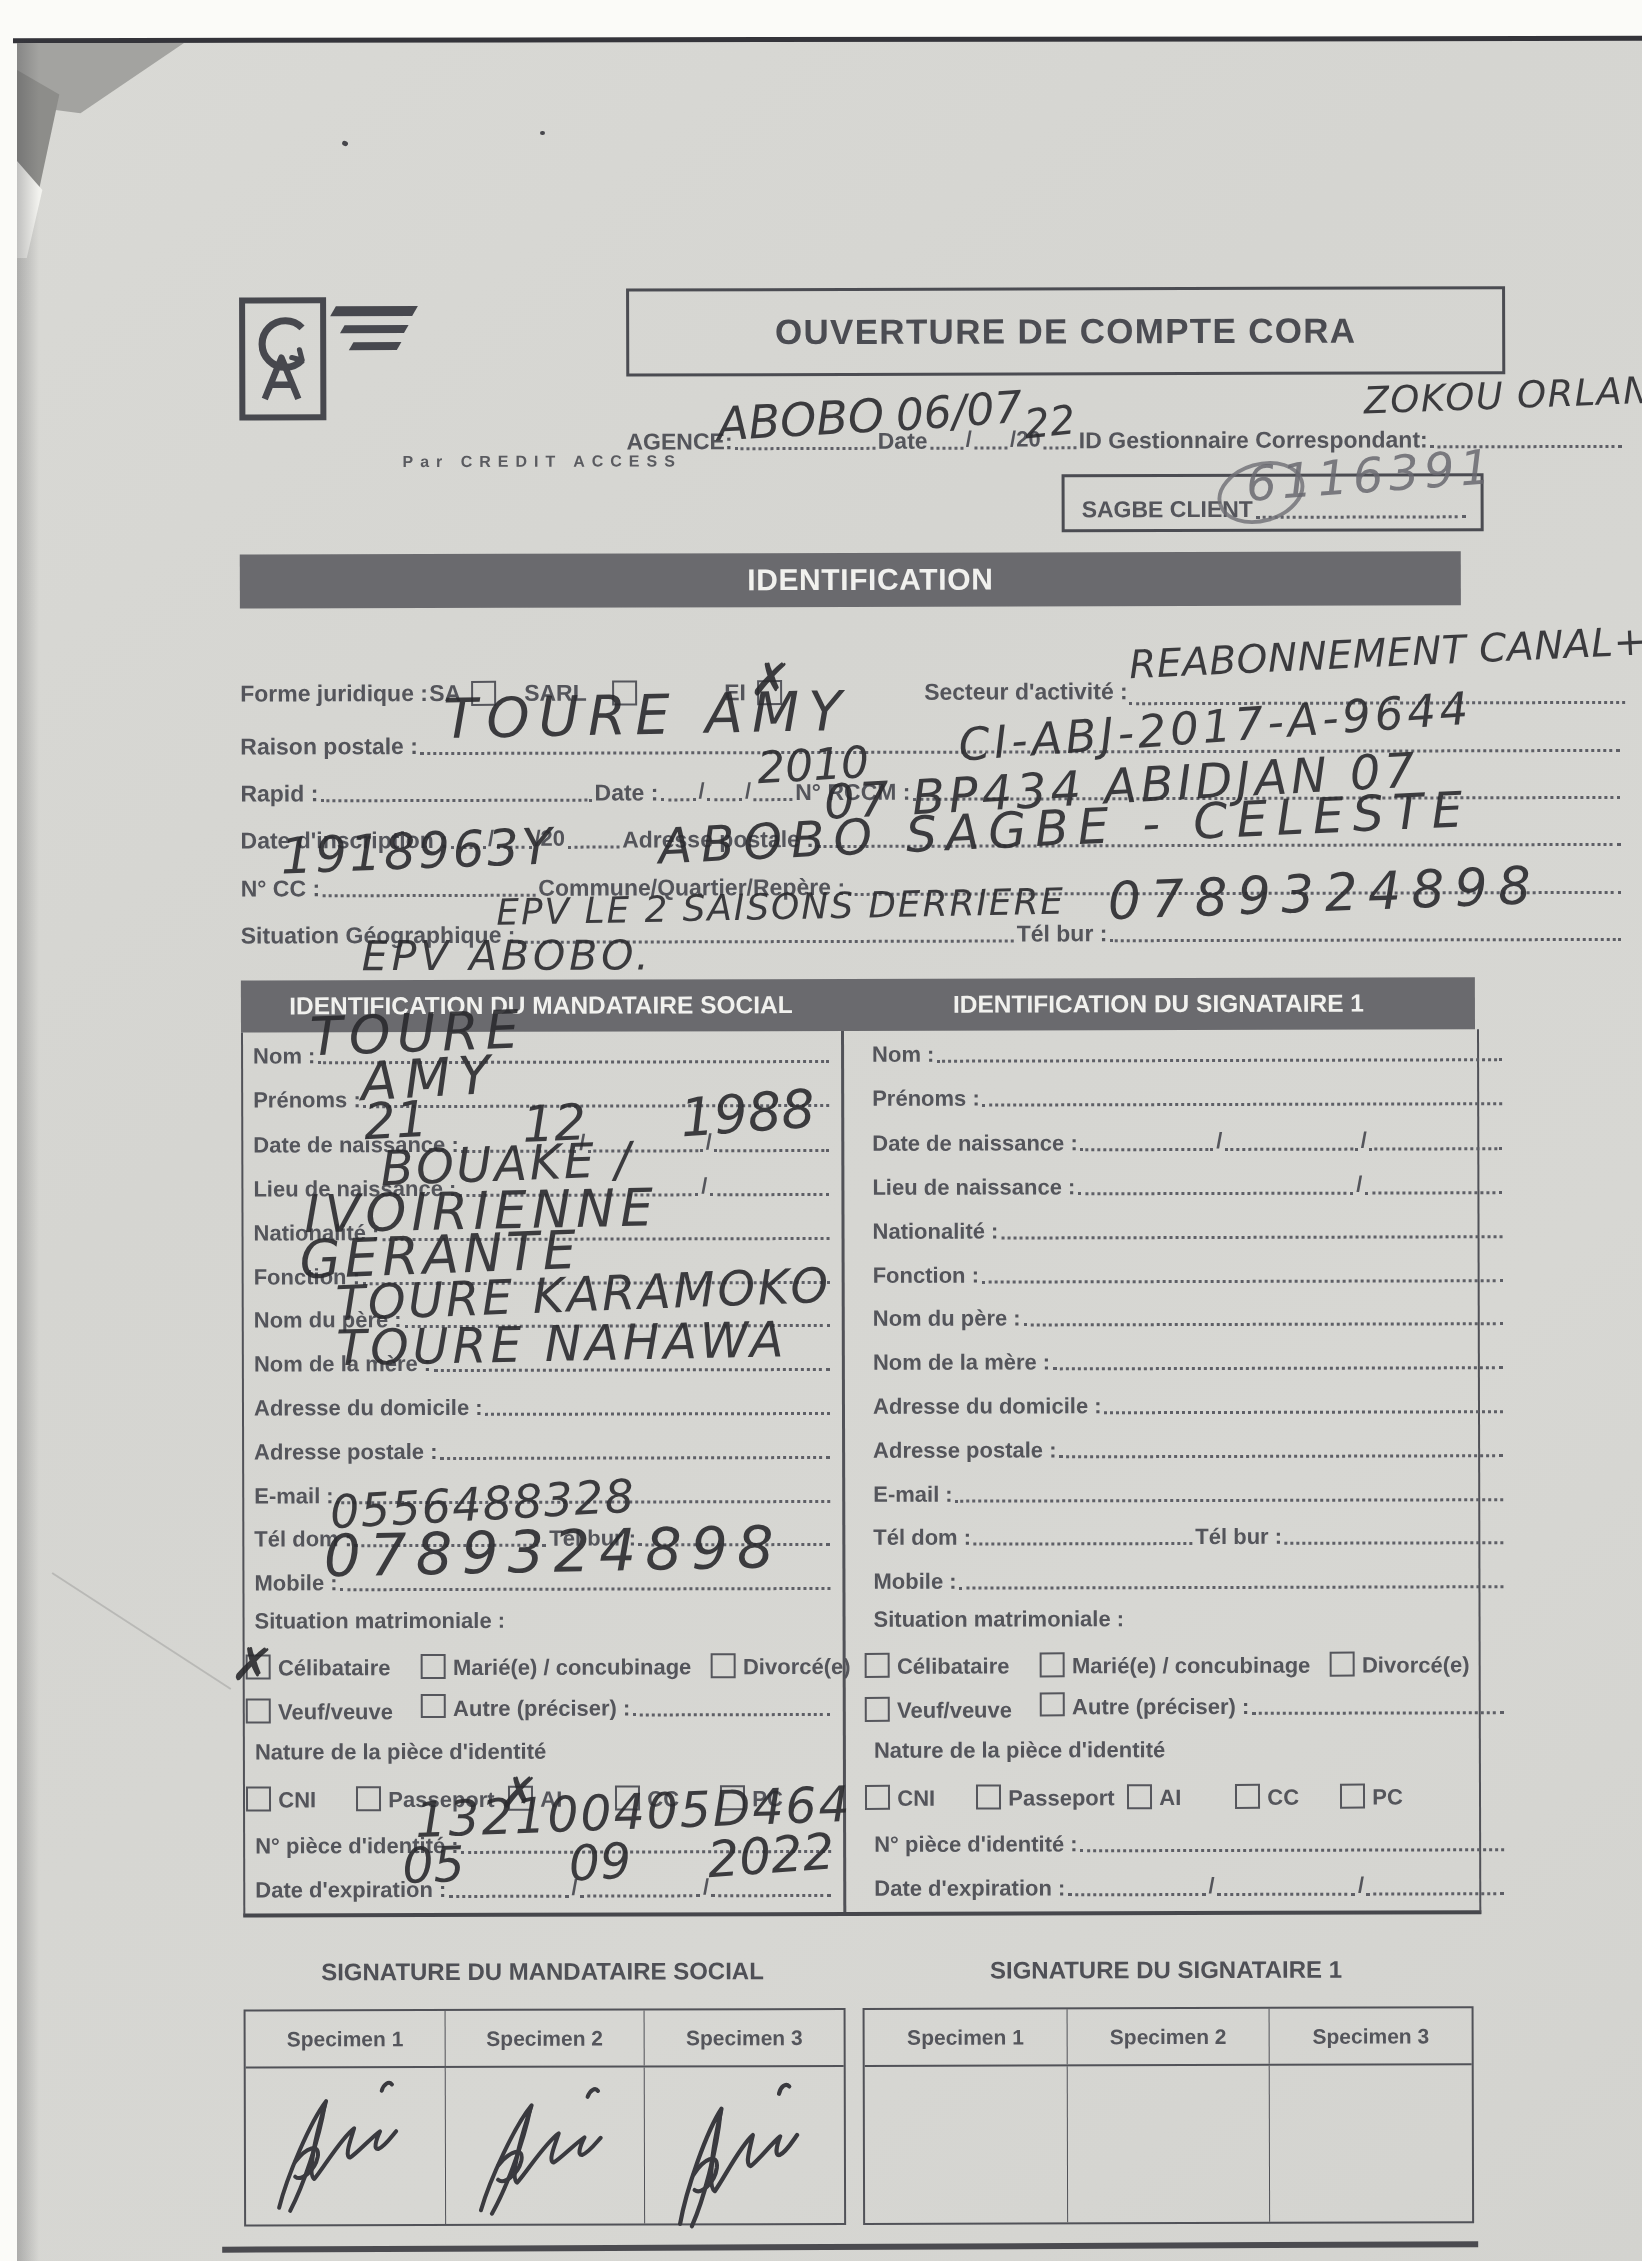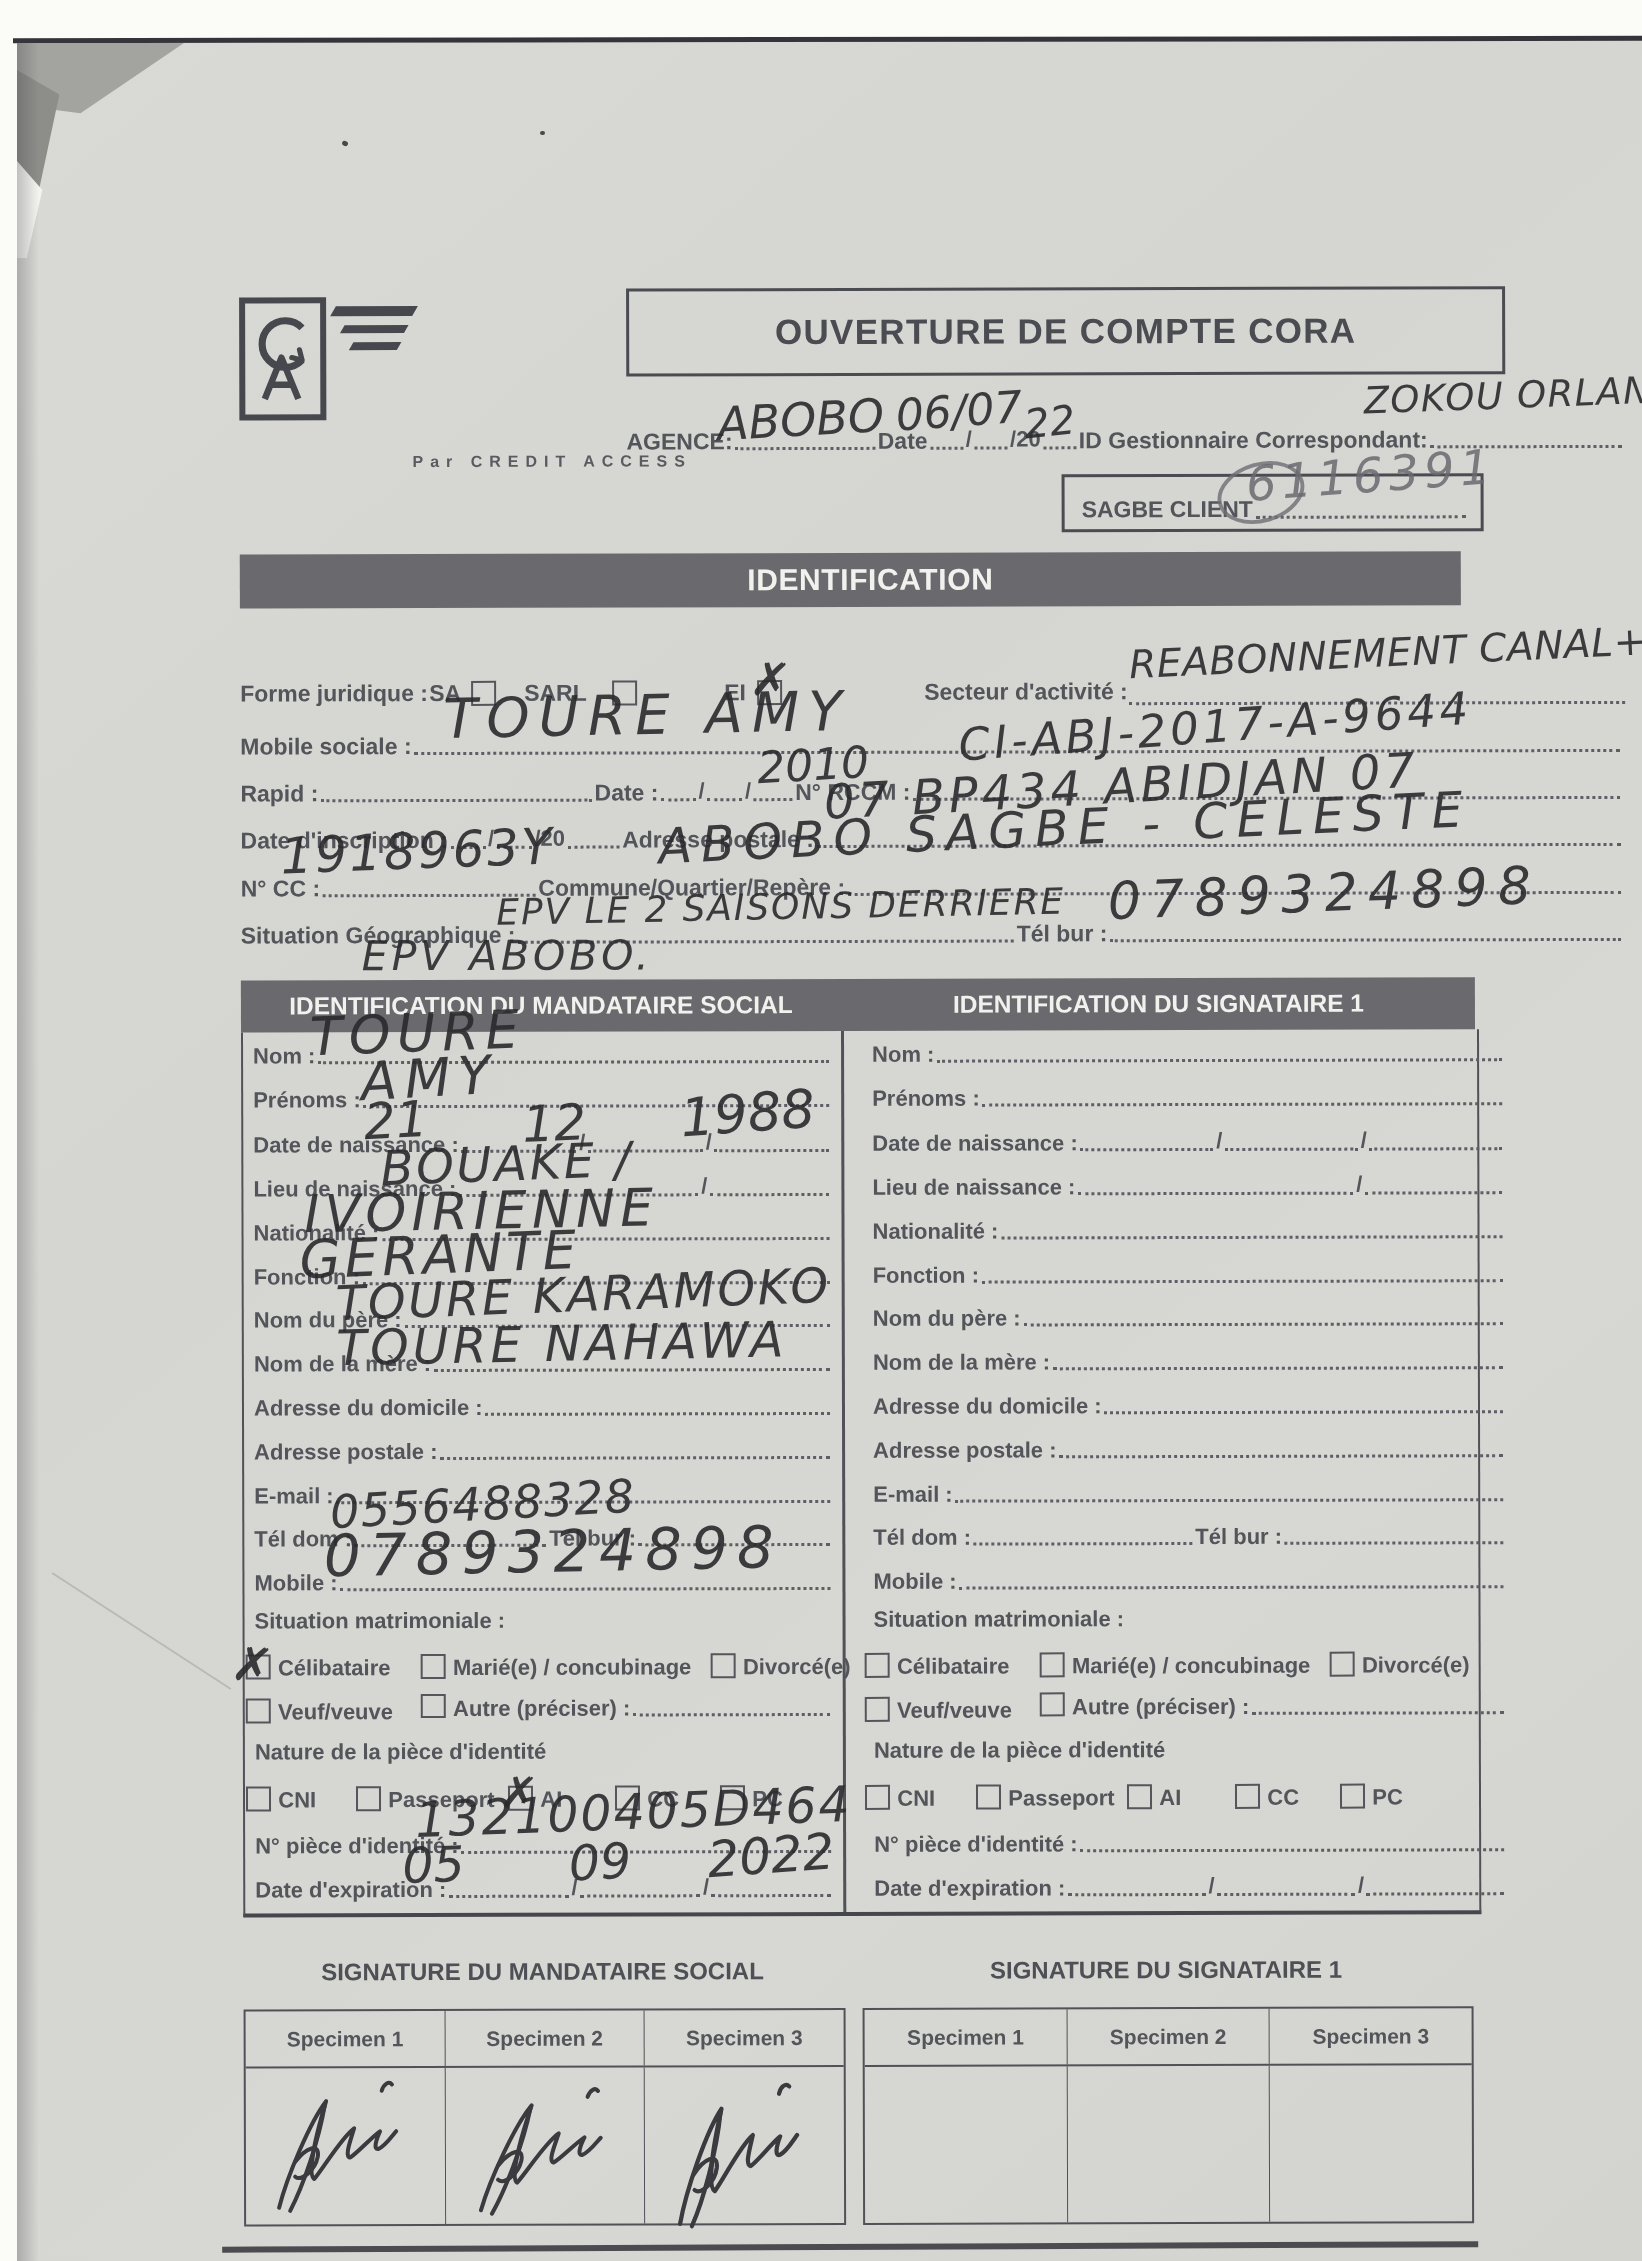--- a/index.html
+++ b/index.html
@@ -69,21 +69,21 @@
   <div class="logoicon" style="left:241px;top:296px;width:75px;height:111px;">
     <svg width="75" height="111" viewBox="0 0 116 172">
       <path d="M88,38 A36,36 0 1 0 88,88" fill="none" stroke="#47484e" stroke-width="11"></path>
       <path d="M88,88 l-16,-4 m16,4 l-4,-16" fill="none" stroke="#47484e" stroke-width="8" stroke-linecap="round"></path>
       <path d="M30,148 L56,84 L82,148 M38,126 H74" fill="none" stroke="#47484e" stroke-width="10" stroke-linejoin="round"></path>
     </svg>
   </div>
   <div class="speedline" style="left:335px;top:305px;width:82px;height:9.7px;"></div>
   <div class="speedline" style="left:344px;top:324px;width:64px;height:8.4px;"></div>
   <div class="speedline" style="left:353px;top:341px;width:48px;height:7.7px;"></div>
-  <span class="tagline" style="left:414px;top:452px;">Par CREDIT ACCESS</span>
+  <span class="tagline" style="left:404px;top:452px;">Par CREDIT ACCESS</span>
 
   <div class="outbox" style="left:628px;top:288px;width:873px;height:82px;display:flex;align-items:center;justify-content:center;">
     <span style="font-weight:700;font-size:35px;letter-spacing:1.3px;color:#4b4c52;">OUVERTURE DE COMPTE CORA</span>
   </div>
 
   <div class="row" style="left:628px;top:424px;width:999px;">
     <span class="lbl">AGENCE:</span>
     <div class="dfix" style="width:140px;"></div>
     <span class="lbl">Date</span>
     <div class="dfix" style="width:33px;"></div>
@@ -120,21 +120,21 @@
   <span class="lbl abs" style="left:525px;top:680px;">SARL</span>
   <div class="box abs" style="left:613px;top:680px;"></div>
   <span class="lbl abs" style="left:725px;top:680px;">EI</span>
   <div class="box abs" style="left:758px;top:680px;"></div>
   <span class="hw" style="left:749px;top:653px;font-size:48px;transform:rotate(6deg);">✗</span>
   <span class="lbl abs" style="left:925px;top:680px;">Secteur d'activité :</span>
   <div class="dfix abs" style="left:1127px;top:703px;width:496px;"></div>
   <span class="hw" style="left:1131px;top:646px;font-size:39px;letter-spacing:0.6px;transform:rotate(-2.5deg);">REABONNEMENT CANAL+ ET MOMET</span>
 
   <div class="row" style="left:241px;top:728px;width:1383px;">
-    <span class="lbl">Mobile sociale :</span>
+    <span class="lbl">Raison postale :</span>
     <div class="dots"></div>
   </div>
   <span class="hw" style="left:445px;top:691px;font-size:55px;letter-spacing:9px;transform:rotate(-1deg);">TOURE AMY</span>
 
   <div class="row" style="left:241px;top:775px;width:1383px;">
     <span class="lbl">Rapid :</span>
     <div class="dfix" style="width:271px;"></div>
     <span class="lbl">Date :</span>
     <div class="dfix" style="width:35px;"></div>
     <span class="sl">/</span>

